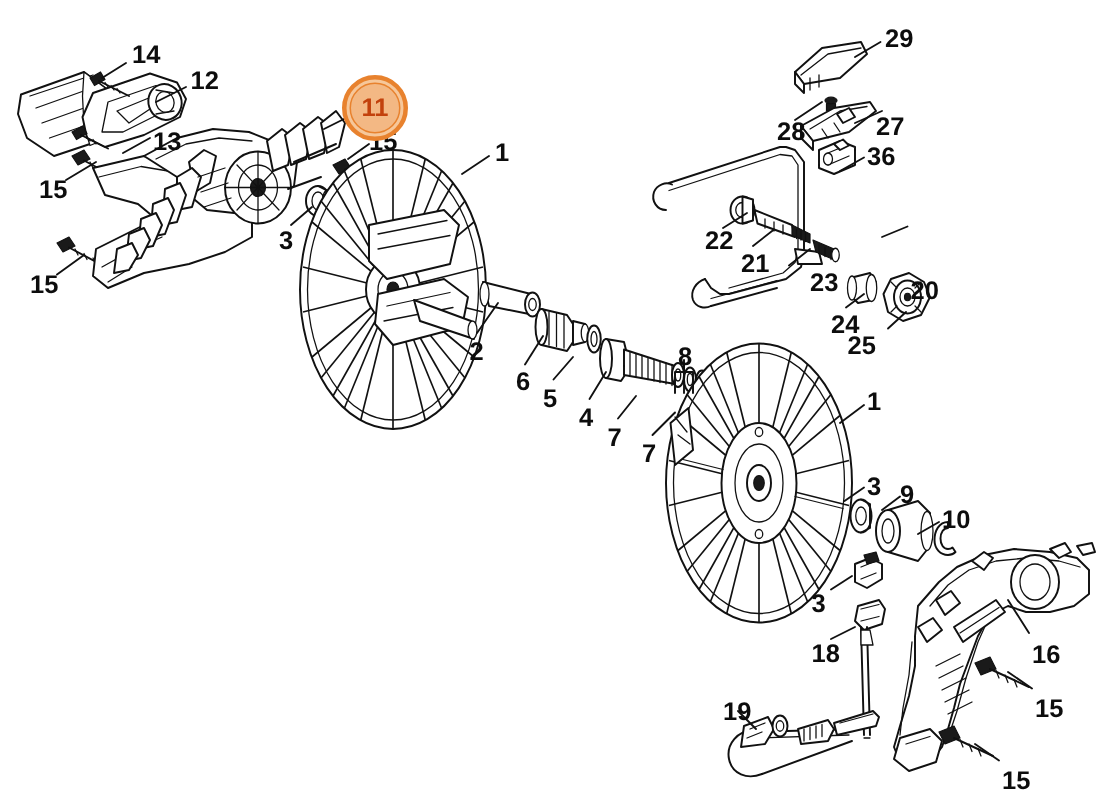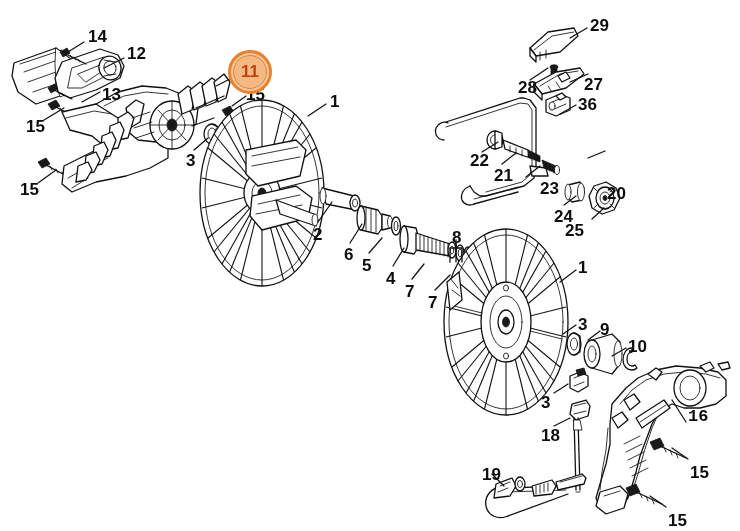--- a/index.html
+++ b/index.html
@@ -537,21 +537,21 @@
       <div class="callout" style="left: 584px; top: 64px; margin-top: 12px;">27</div>
       <div class="callout" style="left: 578px; top: 96px;">36</div>
       <div class="callout" style="left: 607px; top: 141px; margin-top: 44px;">20</div>
       <div class="callout" style="left: 470px; top: 152px;">22</div>
       <div class="callout" style="left: 494px; top: 167px;">21</div>
       <div class="callout" style="left: 516px; top: 180px; padding-left: 24px;">23</div>
       <div class="callout" style="left: 554px; top: 208px;">24</div>
       <div class="callout" style="left: 565px; top: 222px;">25</div>
       <div class="callout" style="left: 541px; top: 394px;">3</div>
       <div class="callout" style="left: 541px; top: 427px; text-align: right;">18</div>
-      <div class="callout" style="left: 688px; top: 408px; font-family: Liberation Mono, monospace;">16</div>
+      <div class="callout" style="left: 688px; top: 428px;">16</div>
       <div class="callout" style="left: 690px; top: 464px;">15</div>
       <div class="callout" style="left: 668px; top: 512px;">15</div>
       <div class="callout" style="left: 482px; top: 466px;">19</div>
     </div>
 
   <div class="badge-highlight" id="badge-11" style="left: 228px; top: 50px;">
     <span class="badge-ring"></span>
     <span class="badge-inner"></span>
     <span class="badge-label">11</span>
   </div>

